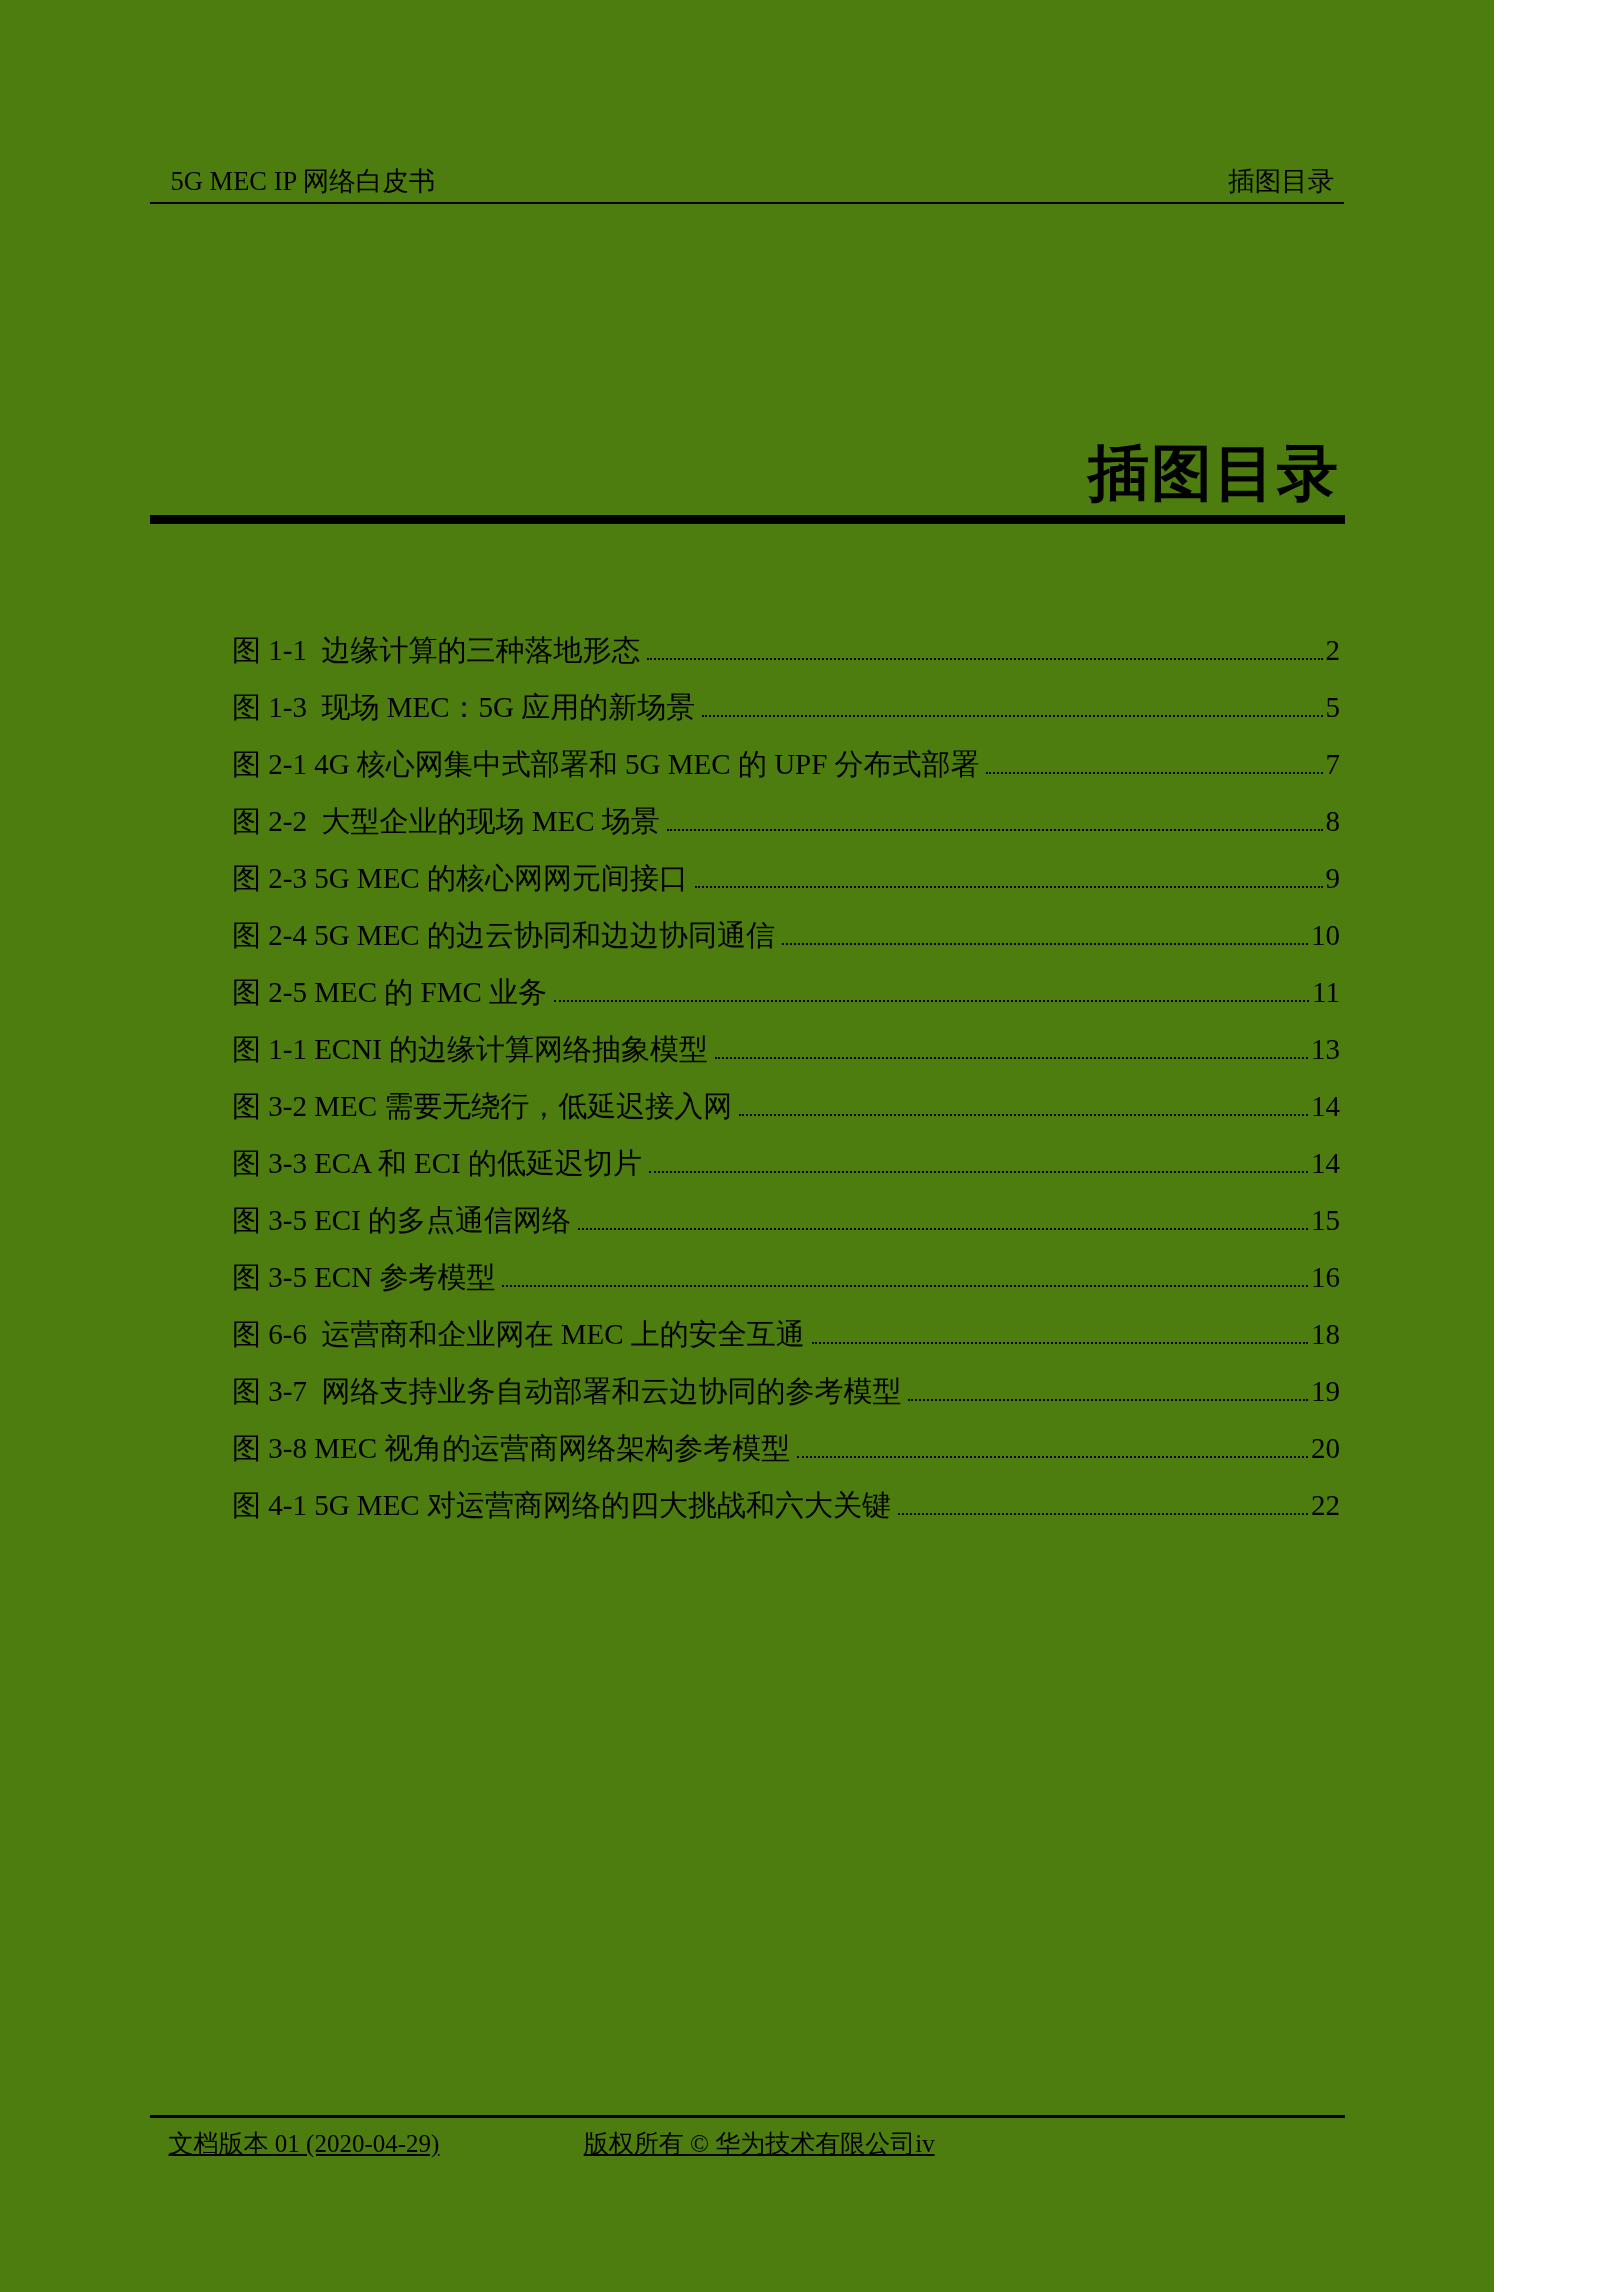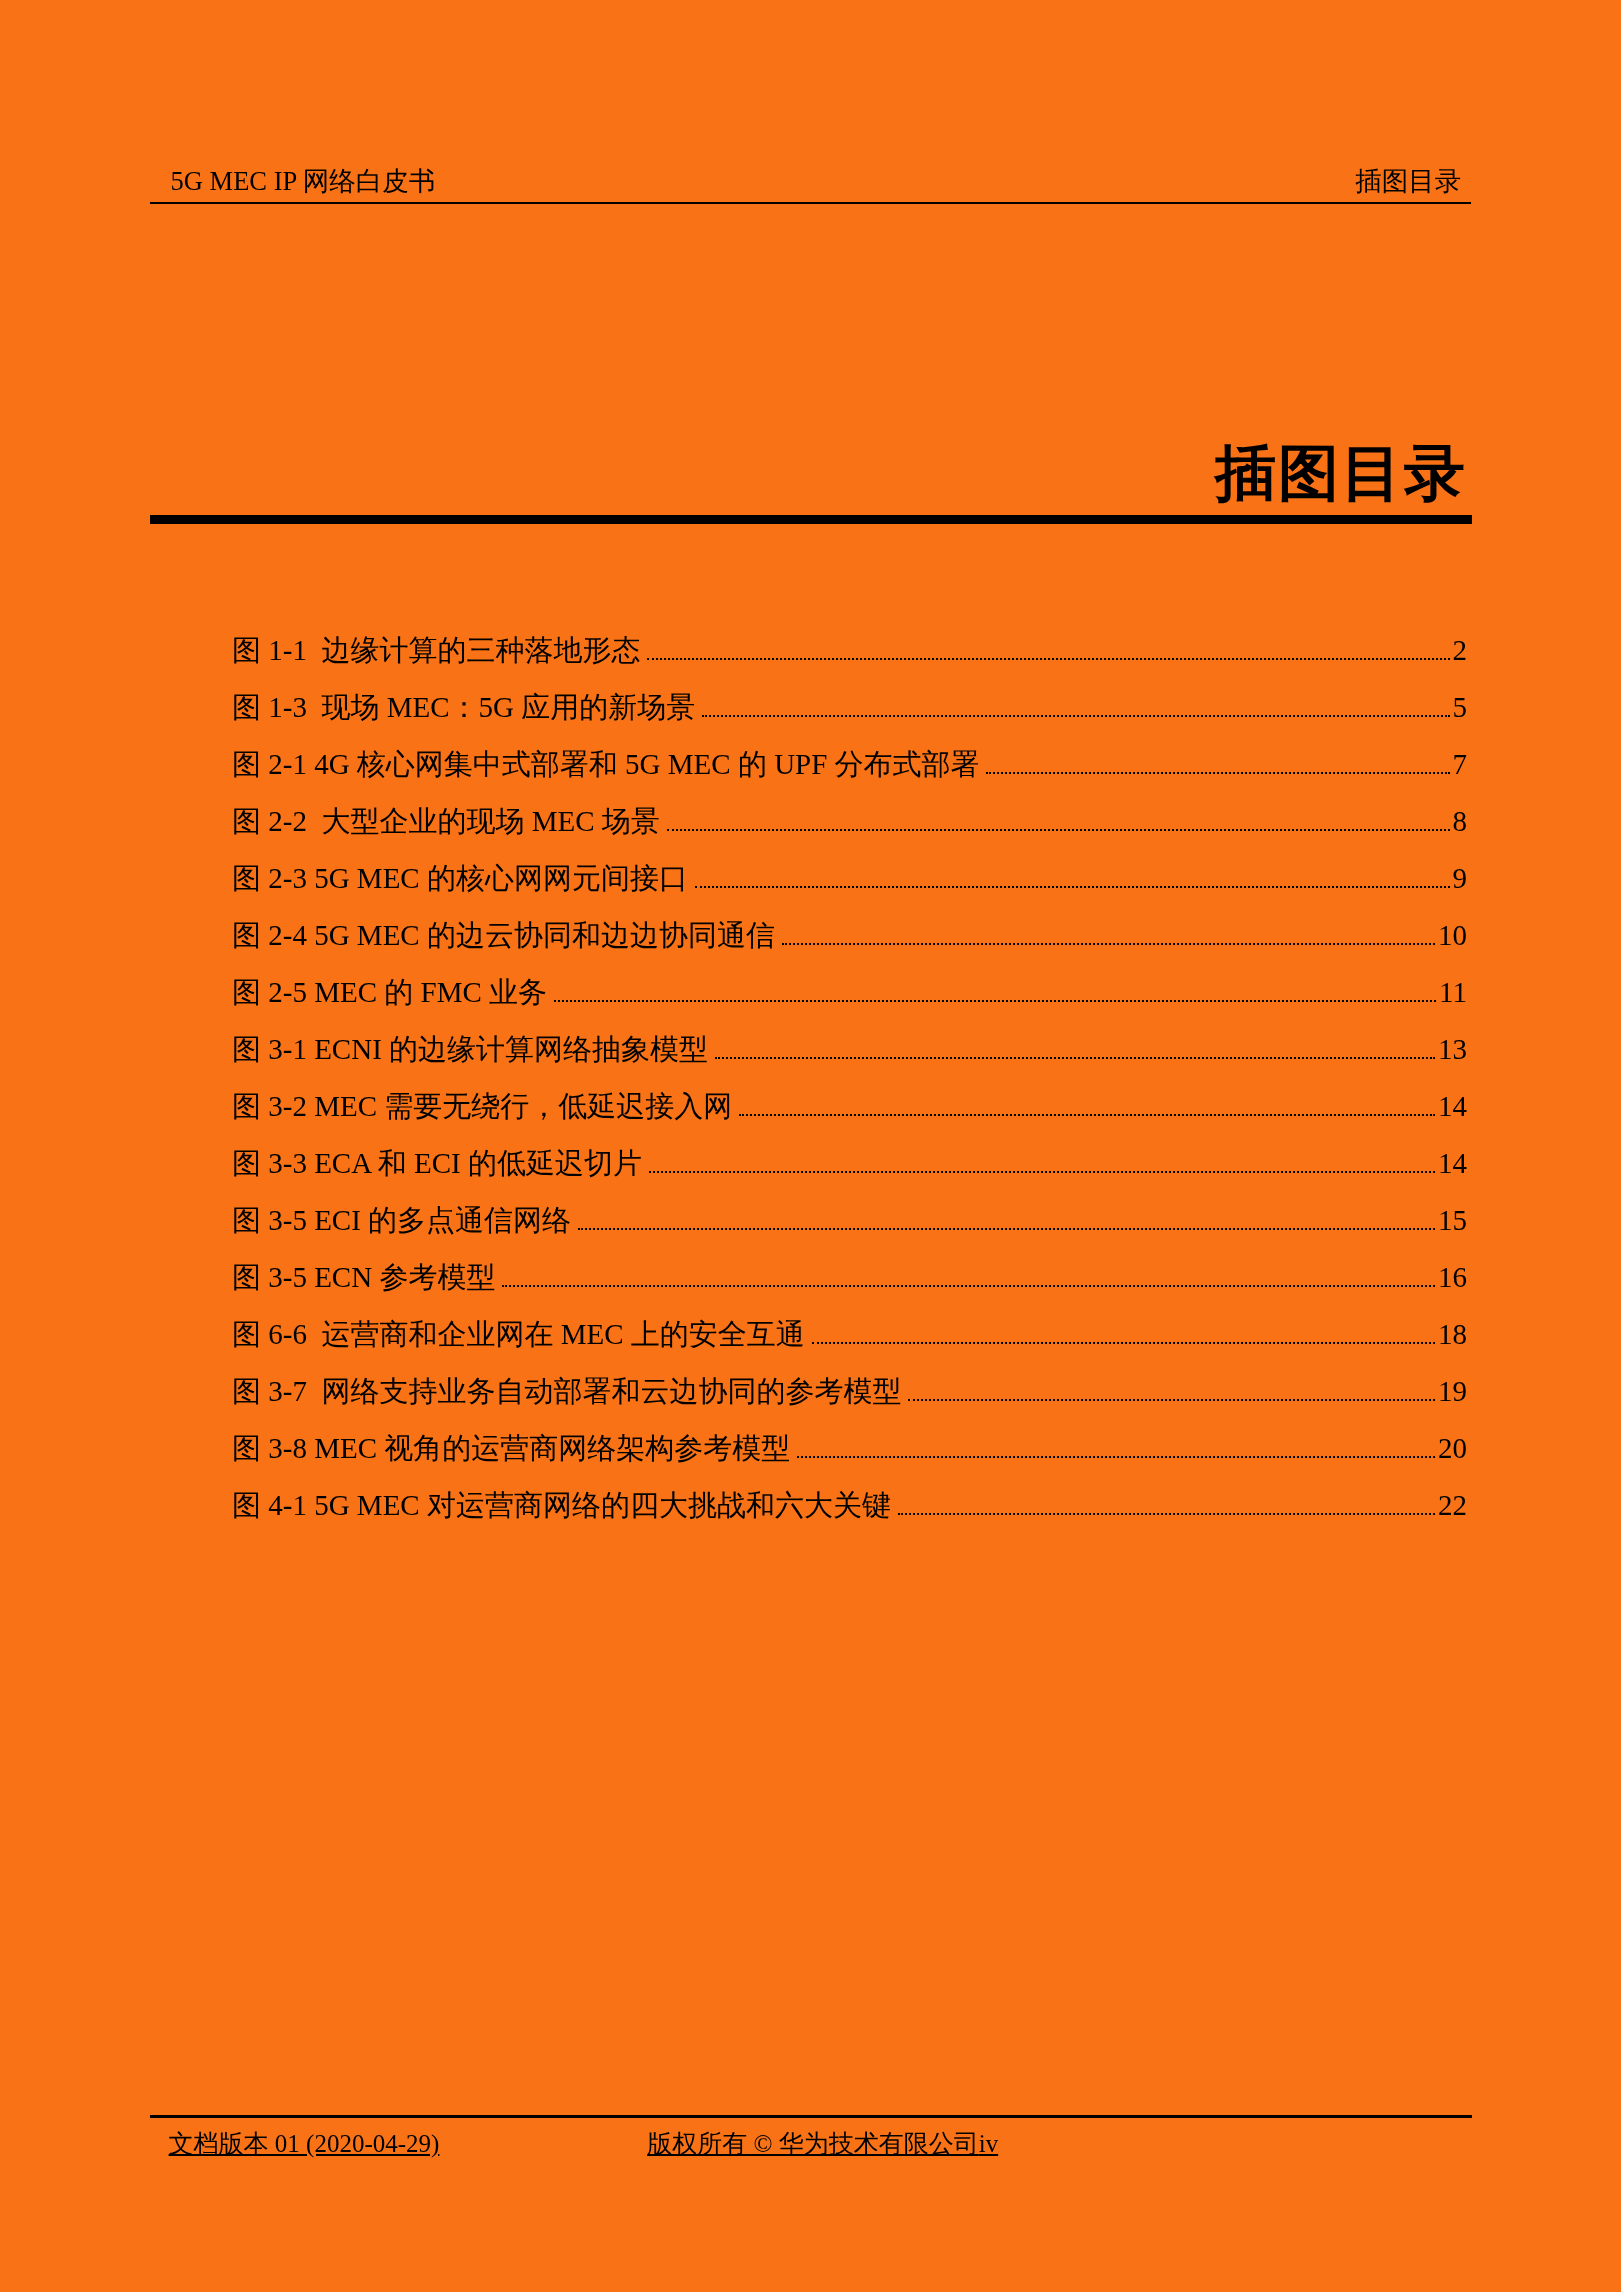--- a/index.html
+++ b/index.html
@@ -1,20 +1,20 @@
 <!DOCTYPE html>
 <html lang="zh"><head>
 <meta charset="utf-8">
 <style>
   html, body { margin: 0; padding: 0; background: #ffffff; }
   .page {
     position: relative;
-    width: 1621px;
+    width: 1494px;
     height: 2293px;
-    background: #f97316;
+    background: #4d7c0f;
     font-family: "Liberation Serif", "DejaVu Serif", serif;
     color: #000000;
     overflow: hidden;
   }
 
   
   .page-header {
     position: absolute;
     left: 150px;
     right: 150px;
@@ -151,21 +151,21 @@
         <span class="toc-label">图 2-4 5G MEC 的边云协同和边边协同通信</span>
         <span class="dot-leader"></span>
         <span class="toc-page">10</span>
       </div>
       <div class="toc-row">
         <span class="toc-label">图 2-5 MEC 的 FMC 业务</span>
         <span class="dot-leader"></span>
         <span class="toc-page">11</span>
       </div>
       <div class="toc-row">
-        <span class="toc-label">图 3-1 ECNI 的边缘计算网络抽象模型</span>
+        <span class="toc-label">图 1-1 ECNI 的边缘计算网络抽象模型</span>
         <span class="dot-leader"></span>
         <span class="toc-page">13</span>
       </div>
       <div class="toc-row">
         <span class="toc-label">图 3-2 MEC 需要无绕行，低延迟接入网</span>
         <span class="dot-leader"></span>
         <span class="toc-page">14</span>
       </div>
       <div class="toc-row">
         <span class="toc-label">图 3-3 ECA 和 ECI 的低延迟切片</span>

